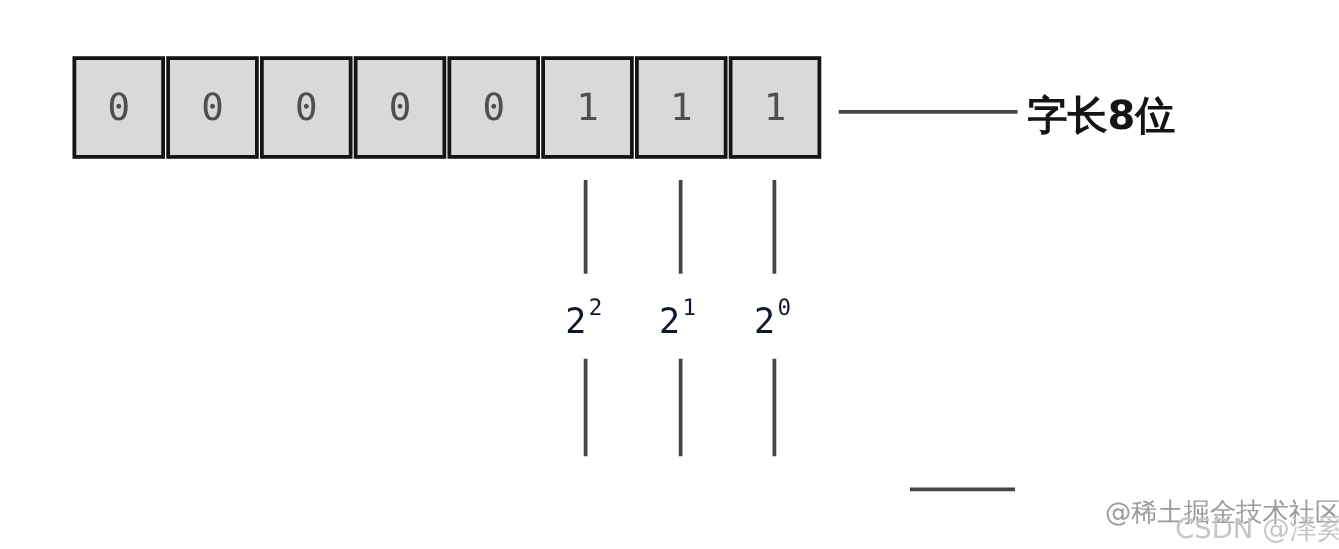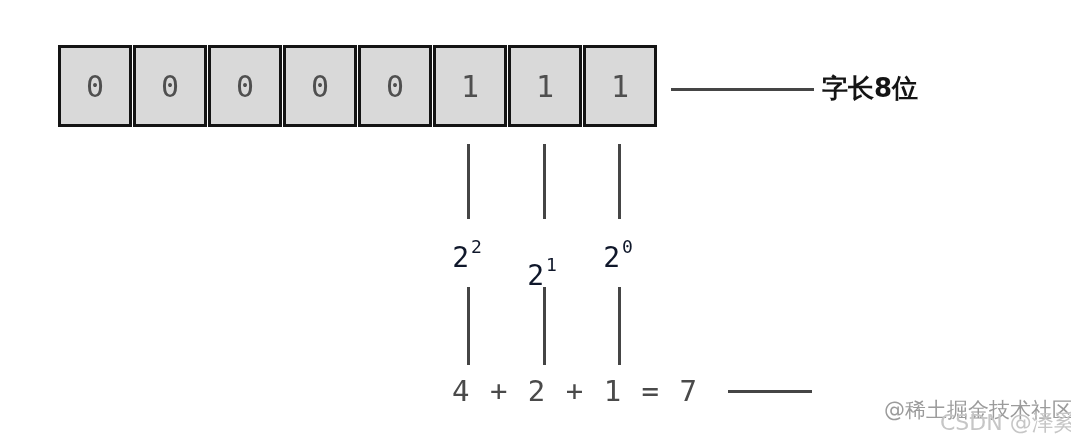--- a/index.html
+++ b/index.html
@@ -50,42 +50,42 @@
   .power {
     position: absolute;
     top: 240px;
     transform: translateX(-50%);
     font-family: "DejaVu Sans Mono", monospace;
     font-size: 28px;
     color: #0f172a;
     white-space: nowrap;
   }
   .power.p1 { left: 466px; }
-  .power.p2 { left: 541px; margin-top: 18px; }
+  .power.p2 { left: 541px; }
   .power.p3 { left: 617px; }
   .power sup {
     font-size: 18px;
     position: relative;
     top: -4px;
     left: 2px;
   }
   .equation {
     position: absolute;
     left: 452px;
     top: 374px;
     font-family: "DejaVu Sans Mono", monospace;
     font-size: 29px;
     color: #4a4a4a;
     letter-spacing: 1.5px;
     white-space: pre;
   }
   .cn-label {
     position: absolute;
     font-weight: 700;
-    font-size: 26px;
+    font-size: 32px;
     color: #141414;
     font-family: "DejaVu Sans", sans-serif;
     white-space: nowrap;
     text-align: right;
   }
   .cn-label.word-label { left: 822px; top: 71px; }
   .cn-label.int-label  { left: 824px; top: 369px; }
   .watermark {
     position: absolute;
     font-family: "DejaVu Sans", sans-serif;
@@ -124,20 +124,19 @@
     <span>2</span><sup>1</sup>
   </div>
   <div class="power p3">
     <span>2</span><sup>0</sup>
   </div>
 
   <div class="vline set2 c1"></div>
   <div class="vline set2 c2"></div>
   <div class="vline set2 c3"></div>
 
-  <div class="equation">4 + 2 + 1 = 7</div>
 
   <div class="hline int-line"></div>
 
   <div class="watermark community">@稀土掘金技术社区</div>
   <div class="watermark csdn">CSDN @泽奚</div>
 
 </div>
 
 </body></html>

